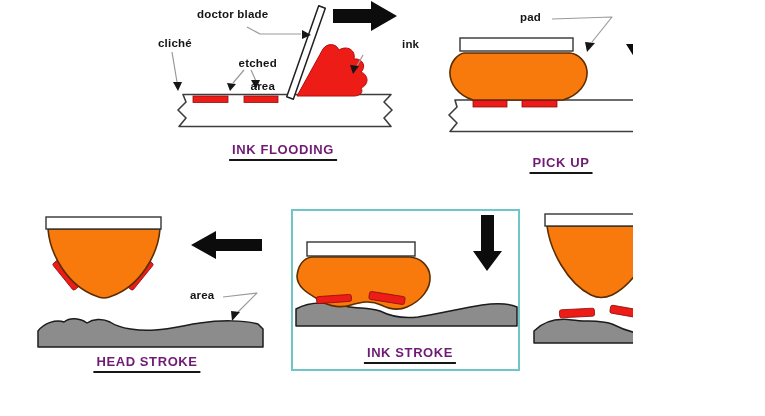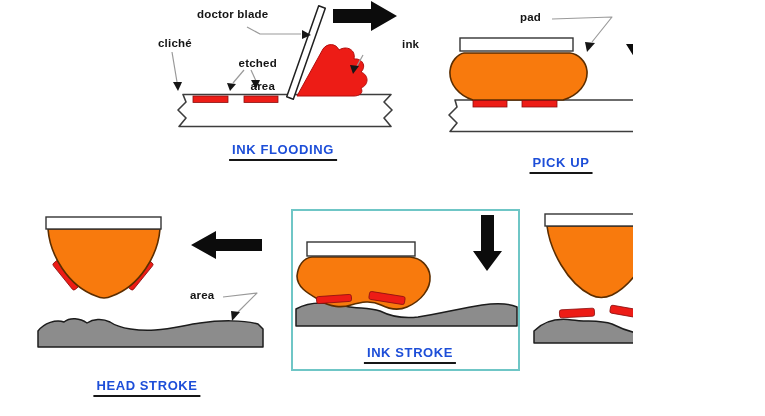--- a/index.html
+++ b/index.html
@@ -8,21 +8,21 @@
     font-family:"Liberation Sans", sans-serif;color:#111;
   }
   .stage svg{position:absolute;left:0;top:0;}
   .lbl{
     position:absolute;font-size:11.5px;font-weight:700;color:#151515;
     white-space:pre;line-height:11.5px;letter-spacing:0.2px;
   }
   .lbl.center{text-align:right;}
   .caption{
     position:absolute;transform:translateX(-50%);
-    font-size:13px;font-weight:700;letter-spacing:0.6px;color:#1d4ed8;
+    font-size:13px;font-weight:700;letter-spacing:0.6px;color:#701a75;
     border-bottom:2.2px solid #161616;padding:0 3px 2px 3px;white-space:pre;
   }
   
   .plate{fill:#ffffff;stroke:#3d3d3d;stroke-width:1.6;stroke-linejoin:round;}
   .pad-cap{fill:#ffffff;stroke:#343434;stroke-width:1.4;}
   .pad-body{stroke:#5b2d00;stroke-width:1.6;stroke-linejoin:round;}
   .strip{stroke:#8a0f0f;stroke-width:0.8;}
   .part{stroke:#1c1c1c;stroke-width:1.5;stroke-linejoin:round;}
   .blade{fill:#ffffff;stroke:#202020;stroke-width:1.5;stroke-linejoin:round;}
   .blob{stroke:#b30d0d;stroke-width:1;}
@@ -105,16 +105,16 @@
   <div class="lbl center" style="left:225px;top:46px;width:50px;">
     <span>etched</span><br>
     <span>area</span>
   </div>
   <div class="lbl" style="left:357px;top:39px;padding-left:45px;">ink</div>
   <div class="lbl" style="left:520px;top:12px;">pad</div>
   <div class="lbl" style="left:190px;top:290px;">area</div>
 
   <div class="caption" style="left:283px;top:142px;">INK FLOODING</div>
   <div class="caption" style="left:561px;top:155px;">PICK UP</div>
-  <div class="caption" style="left:147px;top:354px;margin-top:24px;">HEAD STROKE</div>
+  <div class="caption" style="left:147px;top:354px;">HEAD STROKE</div>
   <div class="caption" style="left:410px;top:345px;">INK STROKE</div>
 
 </div>
 
 </body></html>

